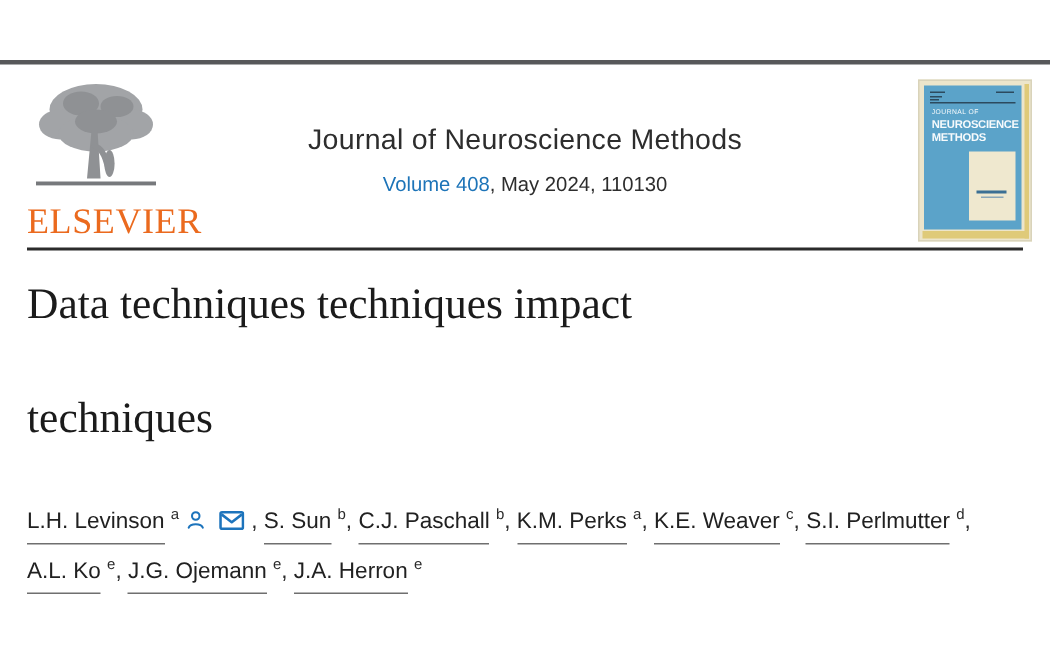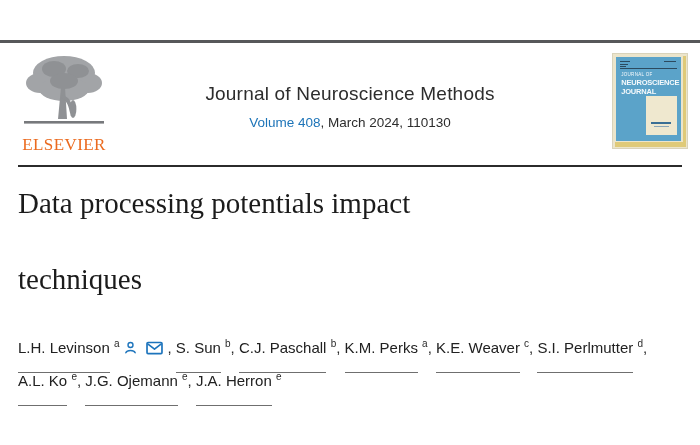--- a/index.html
+++ b/index.html
@@ -13,34 +13,34 @@
   .topbar{position:absolute;left:0;top:40px;width:700px;height:3px;background:#57585a;}
 
   
   .banner{position:absolute;left:0;top:43px;width:700px;height:122px;}
 
   .logo-block{position:absolute;left:18px;top:8px;width:92px;height:112px;}
   .logo-tree{position:absolute;left:2px;top:0;}
   .wordmark{
     position:absolute;left:0;top:84px;width:92px;
     font-family:"Liberation Serif", serif;
-    font-size:17px;color:#eb6a1e;letter-spacing:.4px;text-align:center;white-space:nowrap;
+    font-size:24px;color:#eb6a1e;letter-spacing:.4px;text-align:center;white-space:nowrap;
   }
 
   .center-block{position:absolute;left:110px;right:110px;top:40px;text-align:center;}
   .journal-title{
     font-size:19px;color:#2d2d2d;letter-spacing:.2px;line-height:1.2;
     cursor:pointer;
   }
   .vol-line{margin-top:9px;font-size:13.5px;color:#2d2d2d;}
   .vol-link{color:#1d74b8;cursor:pointer;}
 
   
   .cover{
-    position:absolute;left:612px;top:10px;width:76px;height:96px;
+    position:absolute;left:612px;top:10px;width:76px;height:108px;
     background:#ece5cb;border:1px solid #d9d3ba;box-sizing:border-box;cursor:pointer;
   }
   .cover-gold-right{position:absolute;right:1px;top:2px;bottom:1px;width:3px;background:#dfca79;}
   .cover-gold-bottom{position:absolute;left:2px;right:1px;bottom:1px;height:5px;background:#dfca79;}
   .cover-blue{position:absolute;left:3px;top:3px;right:6px;bottom:7px;background:#5ba3c9;}
   .cover-mark{position:absolute;background:#2c4a5e;}
   .cover-rule{position:absolute;left:6%;right:6%;top:11px;height:1px;background:#2c4a5e;}
   .cover-titles{position:absolute;left:8%;top:15px;color:#f6fafc;text-align:left;line-height:1.25;}
   .cover-t1{font-size:4.5px;letter-spacing:.3px;}
   .cover-t2{font-size:7.5px;font-weight:bold;letter-spacing:-.2px;}
@@ -55,21 +55,21 @@
     position:absolute;left:18px;top:184px;width:650px;
     font-family:"Liberation Serif", serif;
     font-size:29px;line-height:38px;color:#1b1b1b;font-weight:400;
   }
 
   .authors{
     position:absolute;left:18px;top:332px;width:664px;
     font-size:15px;line-height:31px;color:#2a2a2a;
   }
   .author-name{
-    color:#212121;border-bottom:1.5px solid #6f6f6f;padding-bottom:16px;cursor:pointer;
+    color:#212121;border-bottom:1.5px solid #6f6f6f;padding-bottom:6px;cursor:pointer;
   }
   .author-sup{font-size:10px;color:#2a2a2a;vertical-align:super;line-height:0;}
   .author-sep{color:#2a2a2a;}
   .author-icon{display:inline-block;vertical-align:-2px;margin:0 4px;cursor:pointer;}
 </style>
 </head>
 <body>
 
 <div class="topbar"></div>
 
@@ -91,49 +91,49 @@
         <path d="M42 44 C50 46 52 52 53 60 L50 61 C48 53 46 49 41 47 Z"></path>
         <ellipse cx="53" cy="58" rx="3.4" ry="9"></ellipse>
       </g>
       <rect x="4" y="70" width="80" height="2.6" fill="#77797c"></rect>
     </svg>
     <div class="wordmark">ELSEVIER</div>
   </div>
 
   <div class="center-block">
     <div class="journal-title">Journal of Neuroscience Methods</div>
-    <div class="vol-line"><span class="vol-link">Volume 408</span><span>, March 2024, 110130</span></div>
+    <div class="vol-line"><span class="vol-link">Volume 408</span><span>, May 2024, 110130</span></div>
   </div>
 
   <div class="cover">
     <div class="cover-gold-right"></div>
     <div class="cover-gold-bottom"></div>
     <div class="cover-blue">
       <div class="cover-mark" style="left:6%;top:4px;width:10px;height:1px;"></div>
       <div class="cover-mark" style="left:6%;top:6.5px;width:8px;height:1px;"></div>
       <div class="cover-mark" style="left:6%;top:9px;width:6px;height:1px;"></div>
       <div class="cover-mark" style="right:8%;top:4px;width:12px;height:1px;"></div>
       <div class="cover-rule"></div>
       <div class="cover-titles">
         <div class="cover-t1">JOURNAL OF</div>
         <div class="cover-t2">NEUROSCIENCE</div>
-        <div class="cover-t2">JOURNAL</div>
+        <div class="cover-t2">METHODS</div>
       </div>
       <div class="cream-panel">
         <div class="cream-line1"></div>
         <div class="cream-line2"></div>
       </div>
     </div>
   </div>
 
 </div>
 
 <div class="divider"></div>
 
-<h1 class="article-title" style="margin:0"><span>Data processing potentials impact</span><br><br><span>techniques</span></h1>
+<h1 class="article-title" style="margin:0"><span>Data techniques techniques impact</span><br><br><span>techniques</span></h1>
 
 <div class="authors"><span style="white-space: nowrap;"><span class="author-name">L.H. Levinson</span>&nbsp;<span class="author-sup">a</span><span class="author-icon"><svg width="15" height="15" viewBox="0 0 24 24" fill="none">
           <circle cx="12" cy="8" r="4" stroke="#1d74bc" stroke-width="2.2"></circle>
           <path d="M4.5 20.5c1.8-5 13.2-5 15 0" stroke="#1d74bc" stroke-width="2.2" stroke-linecap="round"></path>
         </svg></span><span class="author-icon"><svg width="17" height="14" viewBox="0 0 20 16" fill="none">
           <rect x="1.2" y="1.5" width="17.6" height="13" rx="1.2" stroke="#1d74bc" stroke-width="2"></rect>
           <path d="M2 3.2l8 6.2 8-6.2" stroke="#1d74bc" stroke-width="2" stroke-linejoin="round"></path>
         </svg></span></span><span class="author-sep">, </span><span style="white-space: nowrap;"><span class="author-name">S. Sun</span>&nbsp;<span class="author-sup">b</span></span><span class="author-sep">, </span><span style="white-space: nowrap;"><span class="author-name">C.J. Paschall</span>&nbsp;<span class="author-sup">b</span></span><span class="author-sep">, </span><span style="white-space: nowrap;"><span class="author-name">K.M. Perks</span>&nbsp;<span class="author-sup">a</span></span><span class="author-sep">, </span><span style="white-space: nowrap;"><span class="author-name">K.E. Weaver</span>&nbsp;<span class="author-sup">c</span></span><span class="author-sep">, </span><span style="white-space: nowrap;"><span class="author-name">S.I. Perlmutter</span>&nbsp;<span class="author-sup">d</span></span><span class="author-sep">, </span><span style="white-space: nowrap;"><span class="author-name">A.L. Ko</span>&nbsp;<span class="author-sup">e</span></span><span class="author-sep">, </span><span style="white-space: nowrap;"><span class="author-name">J.G. Ojemann</span>&nbsp;<span class="author-sup">e</span></span><span class="author-sep">, </span><span style="white-space: nowrap;"><span class="author-name">J.A. Herron</span>&nbsp;<span class="author-sup">e</span></span></div>
 
 </body></html>

